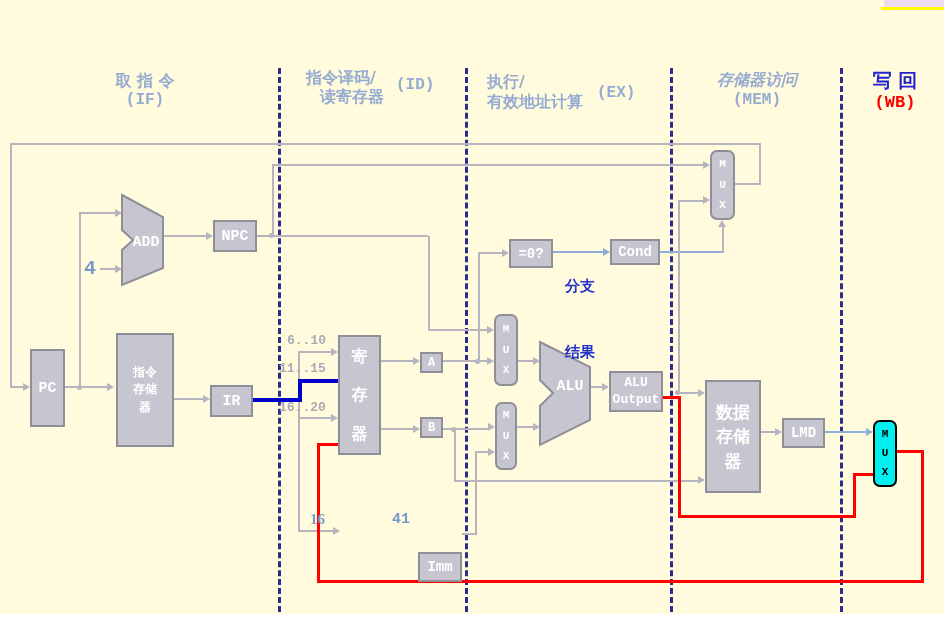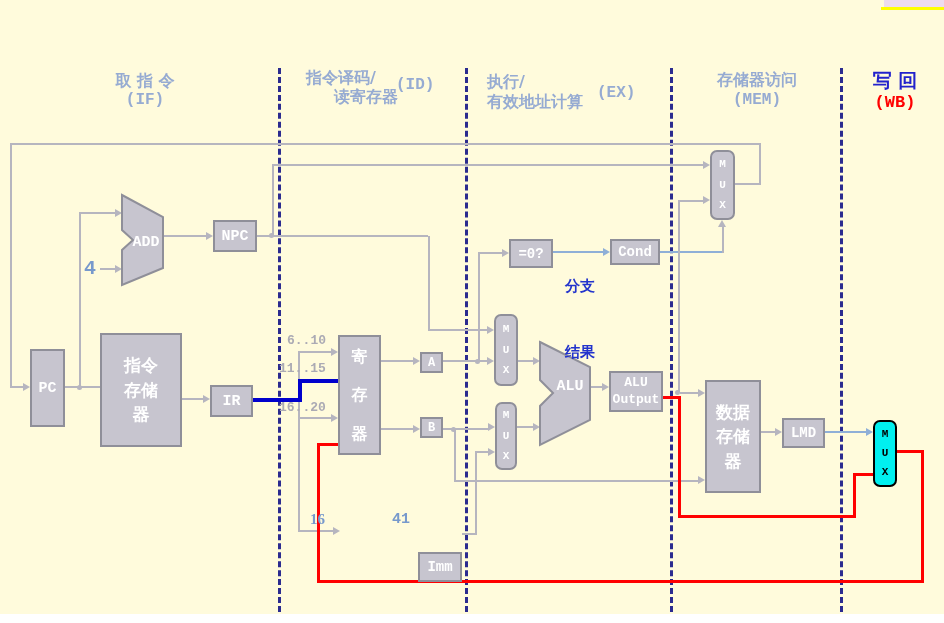--- a/index.html
+++ b/index.html
@@ -44,28 +44,28 @@
 
   <div class="abs" style="left:884px;top:0;width:60px;height:7px;background:var(--corner_pink);"></div>
   <div class="abs" style="left:881px;top:7px;width:63px;height:3px;background:var(--corner_yellow);"></div>
   <div class="abs" style="left:0;top:614px;width:944px;height:9px;background:var(--bottom_strip);"></div>
 
 
   <div class="lbl hdr" style="left:95px;top:71px;width:100px;">取 指 令</div>
   <div class="lbl hdr mono" style="left:95px;top:91px;width:100px;">(IF)</div>
 
   <div class="lbl hdr" style="left:306px;top:68px;width:92px;text-align:left;">指令译码/</div>
-  <div class="lbl hdr" style="left:306px;top:87px;width:92px;text-align:right;">读寄存器</div>
+  <div class="lbl hdr" style="left:306px;top:87px;width:92px;text-align:center;">读寄存器</div>
   <div class="lbl hdr mono" style="left:396px;top:76px;width:50px;text-align:left;">(ID)</div>
 
   <div class="lbl hdr" style="left:487px;top:72px;width:110px;text-align:left;">执行/</div>
   <div class="lbl hdr" style="left:487px;top:92px;width:110px;text-align:left;">有效地址计算</div>
   <div class="lbl hdr mono" style="left:597px;top:84px;width:50px;text-align:left;">(EX)</div>
 
-  <div class="lbl hdr" style="left:697px;top:70px;width:120px;">存储器访问</div>
+  <div class="lbl hdr" style="left:697px;top:70px;width:120px;font-style:italic;">存储器访问</div>
   <div class="lbl hdr mono" style="left:697px;top:91px;width:120px;">(MEM)</div>
 
   <div class="lbl" style="left:855px;top:68px;width:80px;text-align:center;color:var(--wb_blue);font-size:19px;font-weight:bold;">写 回</div>
   <div class="lbl mono" style="left:855px;top:93px;width:80px;text-align:center;color:var(--wb_red);font-size:17px;font-weight:bold;">(WB)</div>
 
   <div class="dash" style="left:278px;top:68px;height:544px;"></div>
   <div class="dash" style="left:465px;top:68px;height:544px;"></div>
   <div class="dash" style="left:670px;top:68px;height:544px;"></div>
   <div class="dash" style="left:840px;top:68px;height:544px;"></div>
 
@@ -168,21 +168,21 @@
 
   <svg style="left:538px;top:340px;" width="54" height="108">
     <polygon points="2,2 52,27 52,80 2,105 2,66 15,53 2,40"></polygon>
   </svg>
   <div class="lbl" style="left:550px;top:378px;width:40px;text-align:center;color:#fff;font-weight:bold;font-size:15px;font-family:'Liberation Mono',monospace;">ALU</div>
 
   <div class="box" style="left:30px;top:349px;width:35px;height:78px;font-size:15px;">
     <span>PC</span>
   </div>
 
-  <div class="box cjk" style="left:100px;top:333px;width:82px;height:114px;font-size:17px;">
+  <div class="box cjk" style="left:116px;top:333px;width:58px;height:114px;font-size:12px;">
     <span>指令</span>
     <span>存储</span>
     <span>器</span>
   </div>
 
   <div class="box" style="left:213px;top:220px;width:44px;height:32px;font-size:15px;">
     <span>NPC</span>
   </div>
 
   <div class="box" style="left:210px;top:385px;width:43px;height:32px;font-size:15px;">

